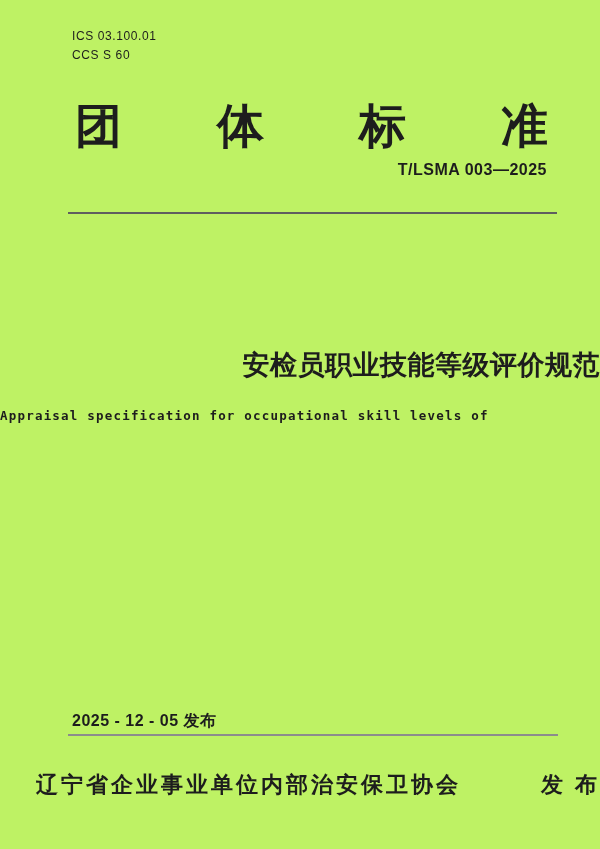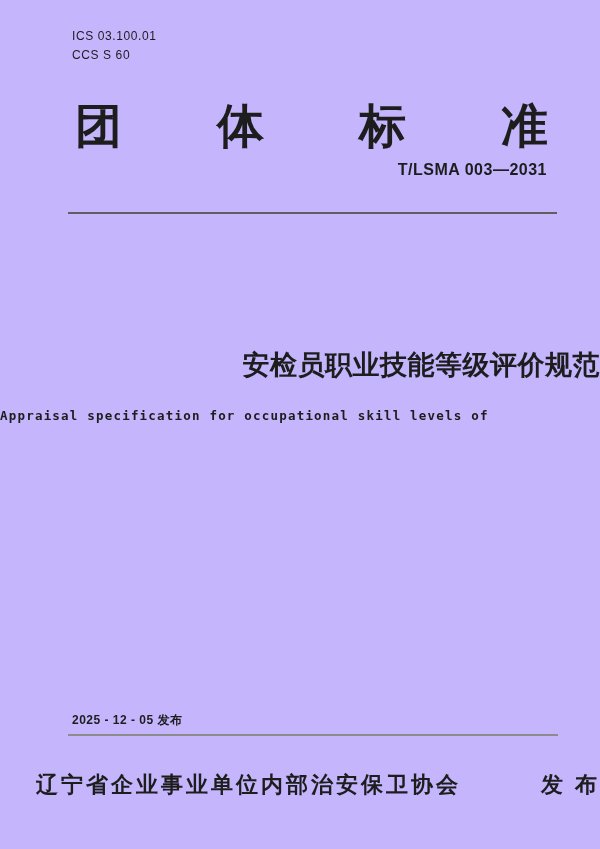--- a/index.html
+++ b/index.html
@@ -4,21 +4,21 @@
 <style>
   html, body {
     margin: 0;
     padding: 0;
     background: #ffffff;
   }
   .page {
     position: relative;
     width: 600px;
     height: 849px;
-    background: #c4b5fd;
+    background: #bef264;
     overflow: hidden;
     font-family: "Liberation Sans", "DejaVu Sans", sans-serif;
     color: #1d1d1d;
   }
   .ics-block {
     position: absolute;
     left: 72px;
     top: 27px;
     font-size: 12px;
     line-height: 19px;
@@ -79,21 +79,21 @@
     font-weight: 700;
     letter-spacing: 1.2px;
   }
   .dates-row {
     position: absolute;
     left: 72px;
     right: 54px;
     top: 710px;
     display: flex;
     justify-content: space-between;
-    font-size: 12px;
+    font-size: 16px;
     line-height: 21px;
     font-weight: 600;
     letter-spacing: 0.5px;
   }
   .rule-bottom {
     left: 68px;
     right: 42px;
     top: 734px;
     background: #8c8c8c;
   }
@@ -123,21 +123,21 @@
     <div>CCS S 60</div>
   </div>
 
   <div class="doc-type">
     <span>团</span>
     <span>体</span>
     <span>标</span>
     <span>准</span>
   </div>
 
-  <div class="std-number">T/LSMA 003—2031</div>
+  <div class="std-number">T/LSMA 003—2025</div>
 
   <div class="rule rule-top"></div>
 
   <h1 class="title-cn">安检员职业技能等级评价规范</h1>
 
   <div class="title-en">
     <div>Appraisal specification for occupational skill levels of</div>
   </div>
 
   <div class="dates-row">

